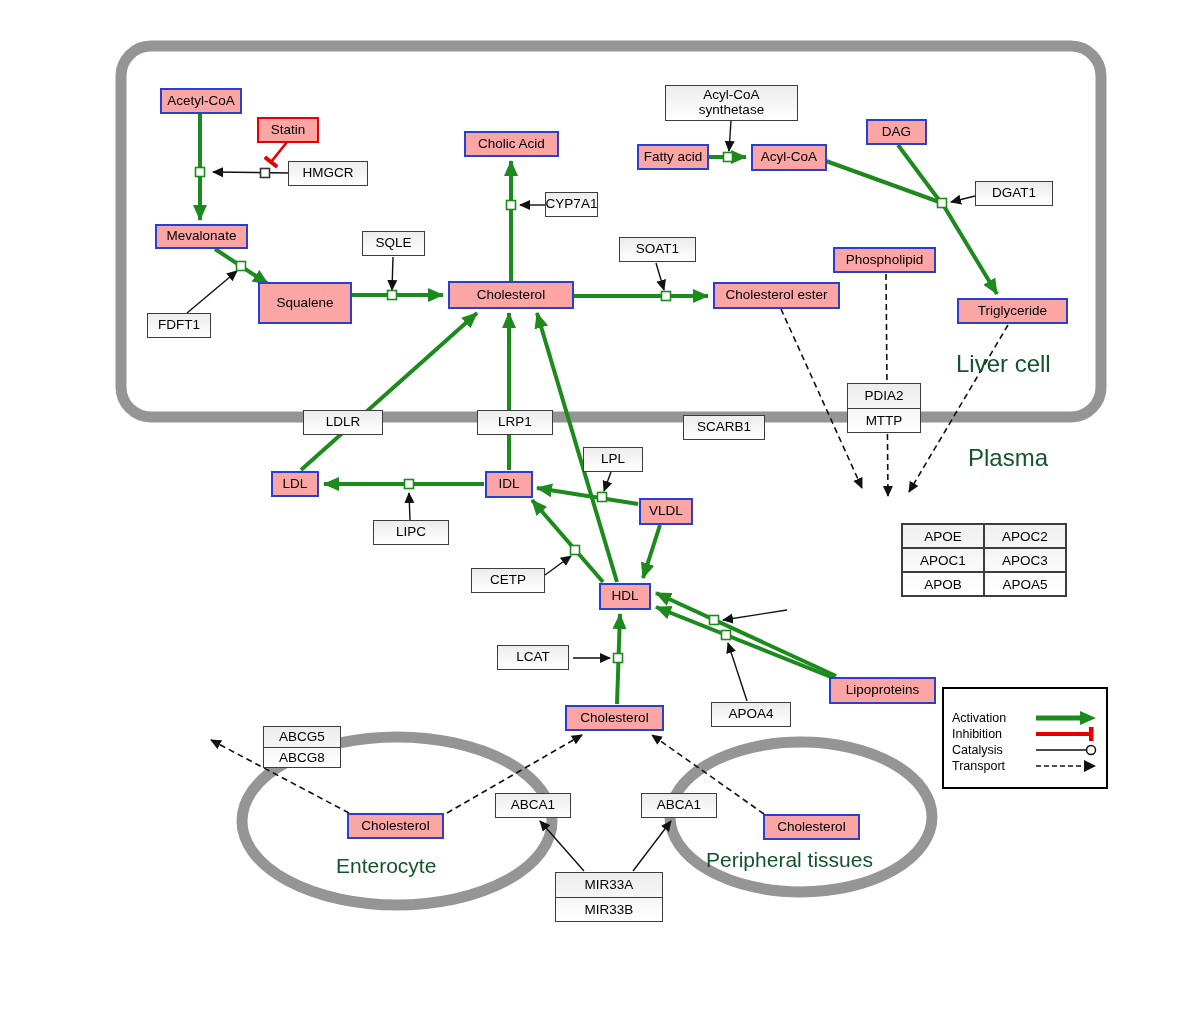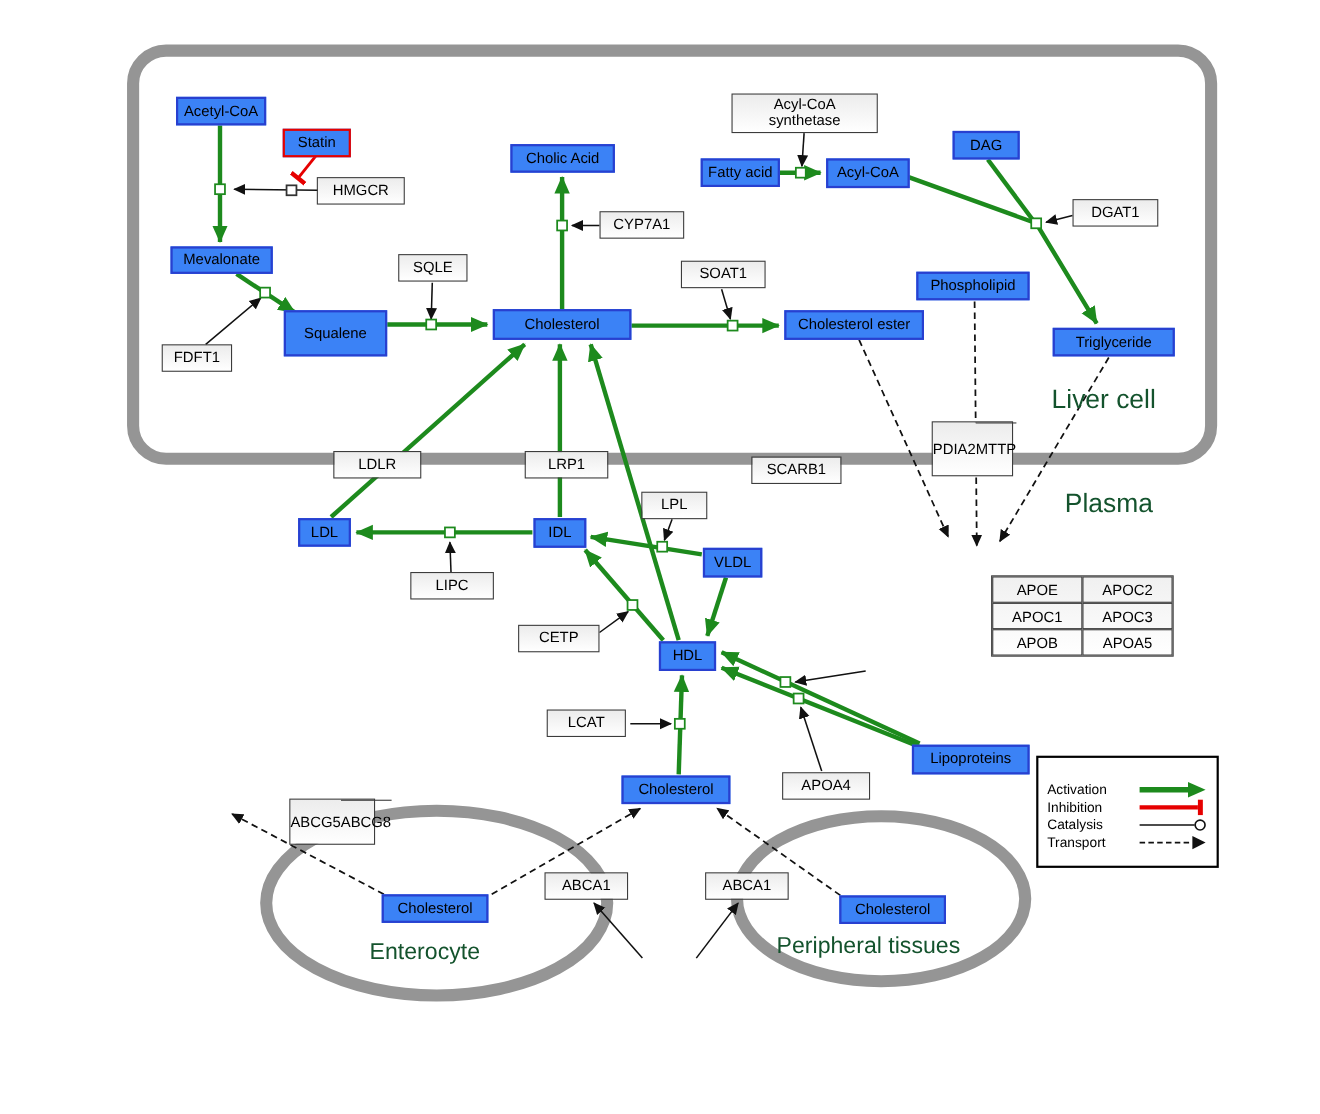--- a/index.html
+++ b/index.html
@@ -1,26 +1,26 @@
 <!DOCTYPE html>
 <html><head>
 <meta charset="utf-8">
 <style>
   *{margin:0;padding:0;box-sizing:border-box}
   html,body{background:#fff}
   body{font-family:"Liberation Sans",sans-serif;color:#000}
   .canvas{position:relative;width:1200px;height:1013px;background:#fff;overflow:hidden}
   svg.edges{position:absolute;left:0;top:0;z-index:1}
   .node{position:absolute;z-index:2;display:flex;align-items:center;justify-content:center;
-        text-align:center;font-size:13.5px;line-height:1.08;background:#3b82f6;color:#000;white-space:nowrap}
+        text-align:center;font-size:13.5px;line-height:1.08;background:#fca5a5;color:#000;white-space:nowrap}
   .node.wrap{white-space:normal}
   .met{border:2px solid #2840d0}
   .enz{border:1.3px solid #3c3c3c;background:linear-gradient(180deg,#ececec,#ffffff)}
   .inh{border:2px solid #e60000}
-  .stack{position:absolute;z-index:2;display:flex;flex-direction:row;border:1.3px solid #3c3c3c;
+  .stack{position:absolute;z-index:2;display:flex;flex-direction:column;border:1.3px solid #3c3c3c;
          background:linear-gradient(180deg,#ececec,#ffffff)}
   .stack .row{flex:1;display:flex;align-items:center;justify-content:center;font-size:13.5px}
   .stack .row + .row{border-top:1px solid #3c3c3c}
   .apotable{position:absolute;z-index:2;display:grid;grid-template-columns:1fr 1fr;
             border:1.3px solid #3c3c3c;background:linear-gradient(180deg,#f0f0f0,#ffffff)}
   .apotable .cell{display:flex;align-items:center;justify-content:center;font-size:13.5px;
                   border:0.7px solid #3c3c3c}
   .region-label{position:absolute;z-index:2;color:#14532d;font-weight:normal;white-space:nowrap}
   .legend{position:absolute;z-index:3;left:942px;top:687px;width:166px;height:102px;
           border:2px solid #000;background:#fff;display:flex;flex-direction:column;
@@ -137,21 +137,21 @@
   <div class="node met" style="left:639px;top:498px;width:54px;height:27px">VLDL</div>
   <div class="node met" style="left:599px;top:583px;width:52px;height:27px">HDL</div>
   <div class="node met" style="left:829px;top:677px;width:107px;height:27px">Lipoproteins</div>
   <div class="node met" style="left:565px;top:705px;width:99px;height:26px">Cholesterol</div>
   <div class="node met" style="left:347px;top:813px;width:97px;height:26px">Cholesterol</div>
   <div class="node met" style="left:763px;top:814px;width:97px;height:26px">Cholesterol</div>
 
   <div class="node enz" style="left:288px;top:161px;width:80px;height:25px">HMGCR</div>
   <div class="node enz" style="left:147px;top:313px;width:64px;height:25px">FDFT1</div>
   <div class="node enz" style="left:362px;top:231px;width:63px;height:25px">SQLE</div>
-  <div class="node enz" style="left:545px;top:192px;width:77px;height:25px">CYP7A1</div>
+  <div class="node enz" style="left:545px;top:192px;width:53px;height:25px">CYP7A1</div>
   <div class="node enz" style="left:619px;top:237px;width:77px;height:25px">SOAT1</div>
   <div class="node enz wrap" style="left:665px;top:85px;width:133px;height:36px;padding:0 26px">Acyl-CoA synthetase</div>
   <div class="node enz" style="left:975px;top:181px;width:78px;height:25px">DGAT1</div>
   <div class="node enz" style="left:303px;top:410px;width:80px;height:25px">LDLR</div>
   <div class="node enz" style="left:477px;top:410px;width:76px;height:25px">LRP1</div>
   <div class="node enz" style="left:683px;top:415px;width:82px;height:25px">SCARB1</div>
   <div class="node enz" style="left:373px;top:520px;width:76px;height:25px">LIPC</div>
   <div class="node enz" style="left:583px;top:447px;width:60px;height:25px">LPL</div>
   <div class="node enz" style="left:471px;top:568px;width:74px;height:25px">CETP</div>
   <div class="node enz" style="left:497px;top:645px;width:72px;height:25px">LCAT</div>
@@ -160,20 +160,24 @@
   <div class="node enz" style="left:641px;top:793px;width:76px;height:25px">ABCA1</div>
 
   <div class="stack" style="left:847px;top:383px;width:74px;height:50px">
     <div class="row">PDIA2</div>
     <div class="row">MTTP</div>
   </div>
   <div class="stack" style="left:263px;top:726px;width:78px;height:42px">
     <div class="row">ABCG5</div>
     <div class="row">ABCG8</div>
   </div>
+  <div class="stack" style="left:555px;top:872px;width:108px;height:50px">
+    <div class="row">MIR33A</div>
+    <div class="row">MIR33B</div>
+  </div>
 
   <div class="apotable" style="left:901px;top:523px;width:166px;height:74px">
     <div class="cell">APOE</div>
     <div class="cell">APOC2</div>
     <div class="cell">APOC1</div>
     <div class="cell">APOC3</div>
     <div class="cell">APOB</div>
     <div class="cell">APOA5</div>
   </div>
 

